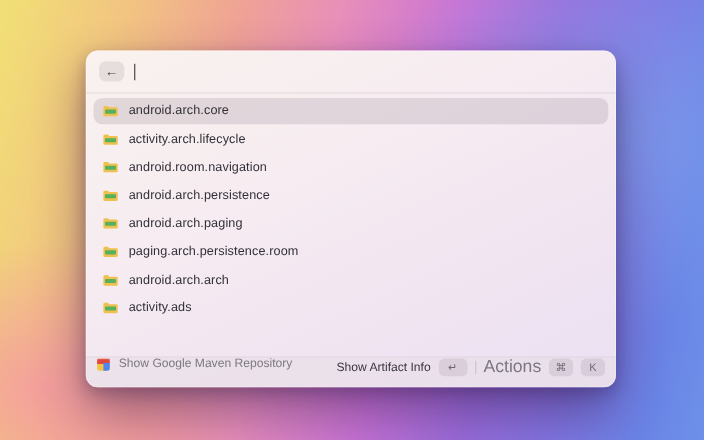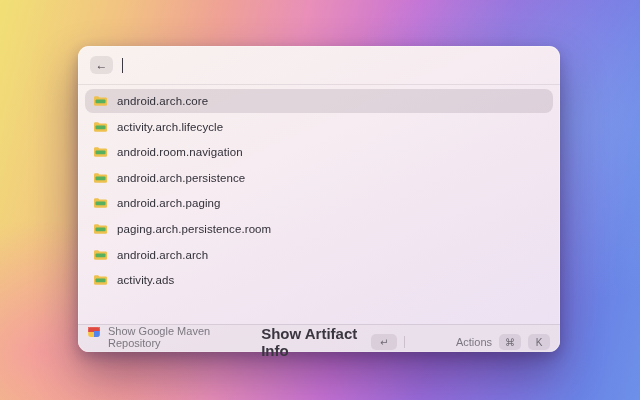--- a/index.html
+++ b/index.html
@@ -43,22 +43,22 @@
   .footer{
     flex:0 0 28px;height:28px;display:flex;align-items:flex-start;
     border-top:1px solid rgba(70,45,80,.12);
     background:rgba(231,222,230,.55);
     border-radius:0 0 11px 11px;
     padding:0 10px;gap:8px;box-sizing:border-box;
   }
   .maven-icon{width:12px;height:12px;border-radius:3px;overflow:hidden;flex:0 0 auto;}
   .footer-left-label{font-size:11px;color:#7b7780;}
   .footer-right{margin-left:auto;display:flex;align-items:center;gap:7px;}
-  .footer-primary-label{font-size:15px;font-weight:700;color:#3a3640;}
-  .footer-secondary-label{font-size:11px;color:#7b7780;margin-left:44px;}
+  .footer-primary-label{font-size:11px;font-weight:400;color:#3a3640;}
+  .footer-secondary-label{font-size:16px;color:#7b7780;}
   .kbd{
     min-width:12px;height:16px;padding:0 5px;border-radius:5px;
     background:rgba(70,50,70,.10);display:flex;align-items:center;justify-content:center;
     font-size:10px;color:#6e6a74;cursor:pointer;
   }
   .kbd.wide{padding:0 7px;}
   .vdivider{width:1px;height:12px;background:rgba(70,50,70,.18);}
 </style>
 </head>
 <body>

